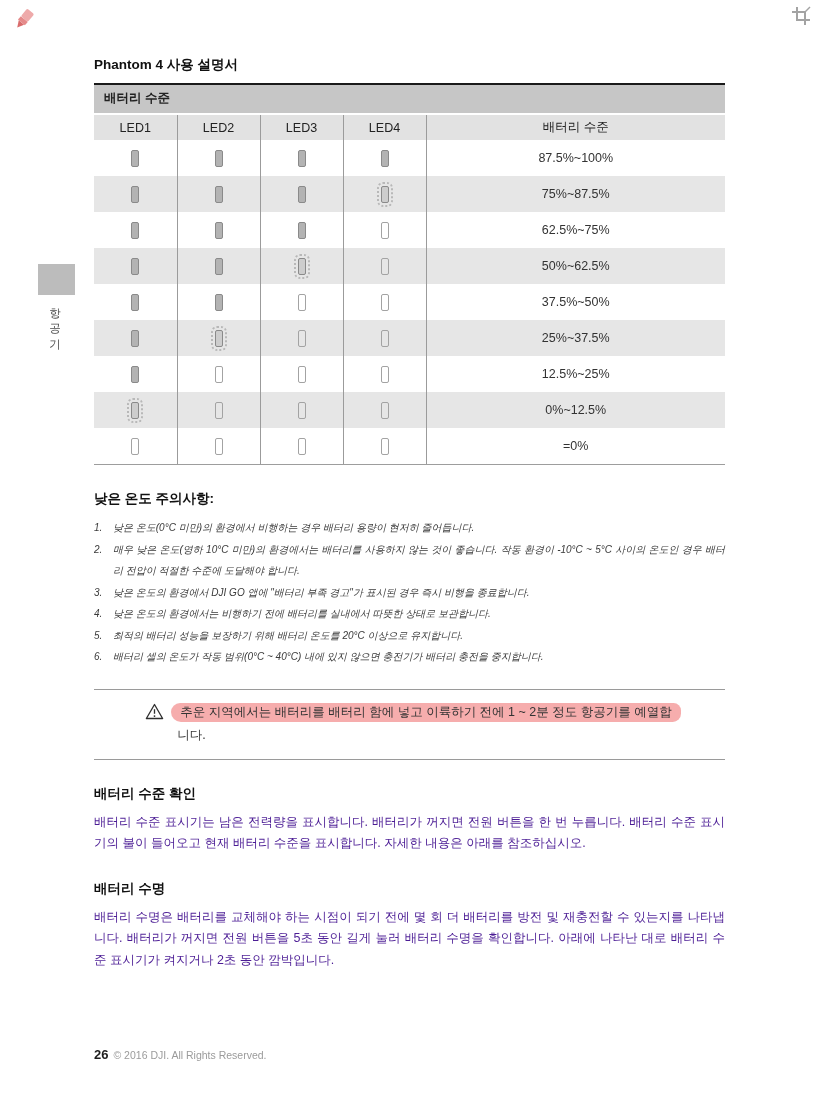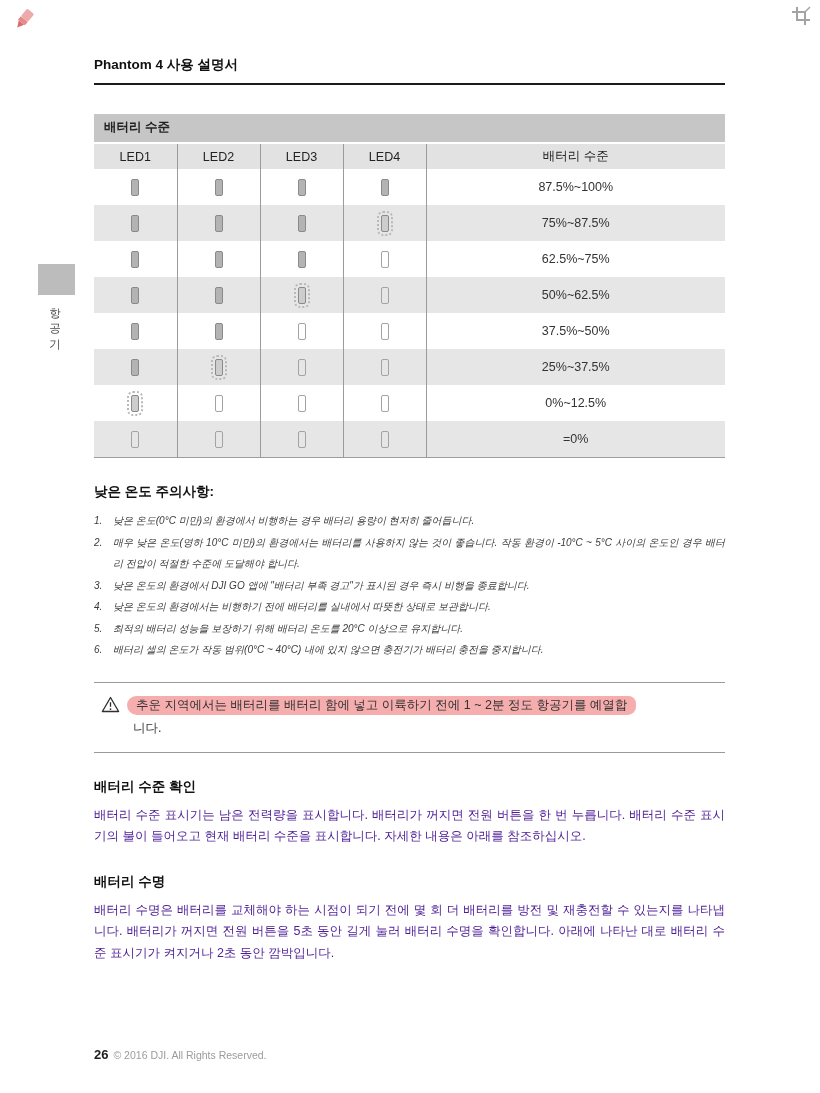--- a/index.html
+++ b/index.html
@@ -27,21 +27,21 @@
   
   .content { position:absolute; left:94px; top:0; width:631px; }
 
   .doc-title {
     padding-top:56px; padding-bottom:9px;
     font-size:13.5px; font-weight:bold; color:#111;
     border-bottom:2px solid #1a1a1a;
   }
 
   
-  table.battery { width:100%; border-collapse:collapse; margin-top:29px; }
+  table.battery { width:100%; border-collapse:collapse; }
   table.battery th, table.battery td { padding:0; }
   tr.table-title th {
     background:#c6c6c6; text-align:left; padding:5px 10px 6px;
     font-size:12.5px; font-weight:bold; color:#222;
     border-bottom:2px solid #ffffff;
   }
   tr.col-head th {
     background:#e2e2e2; height:25px; font-weight:normal;
     font-size:12.5px; color:#222; text-align:center;
   }
@@ -74,21 +74,21 @@
     font-size:10px; line-height:21.5px; color:#3a3a3a; text-align:justify;font-style:italic;
   }
   ol.precautions li::before { content:counter(item) "."; position:absolute; left:0; }
 
   .body-text { margin:0; font-size:12.5px; line-height:21.5px; color:#4c1d95; text-align:justify; }
 
   
   .warning {
     margin-top:21px; padding:11px 0 12px;
     border-top:1px solid #9a9a9a; border-bottom:1px solid #9a9a9a;
-    display:flex; gap:13px;
+    display:flex; gap:13px;justify-content:center;
   }
   .warn-icon { flex:0 0 auto; margin-left:7px; padding-top:2px; }
   .warn-text { font-size:12.5px; line-height:23px; color:#333; }
   .warn-line { display:block; }
   .hl {
     background:rgba(240,123,123,0.62);
     border-radius:11px 9px 10px 12px;
     padding:2px 9px 3px; margin-left:-6px;
   }
 
@@ -185,20 +185,27 @@
           <td>37.5%~50%</td>
         </tr>
         <tr>
           <td><span class="led led-on"></span></td>
           <td><span class="led led-blink"></span></td>
           <td><span class="led led-off"></span></td>
           <td><span class="led led-off"></span></td>
           <td>25%~37.5%</td>
         </tr>
         <tr>
+          <td><span class="led led-on"></span></td>
+          <td><span class="led led-off"></span></td>
+          <td><span class="led led-off"></span></td>
+          <td><span class="led led-off"></span></td>
+          <td>12.5%~25%</td>
+        </tr>
+        <tr>
           <td><span class="led led-blink"></span></td>
           <td><span class="led led-off"></span></td>
           <td><span class="led led-off"></span></td>
           <td><span class="led led-off"></span></td>
           <td>0%~12.5%</td>
         </tr>
         <tr>
           <td><span class="led led-off"></span></td>
           <td><span class="led led-off"></span></td>
           <td><span class="led led-off"></span></td>

